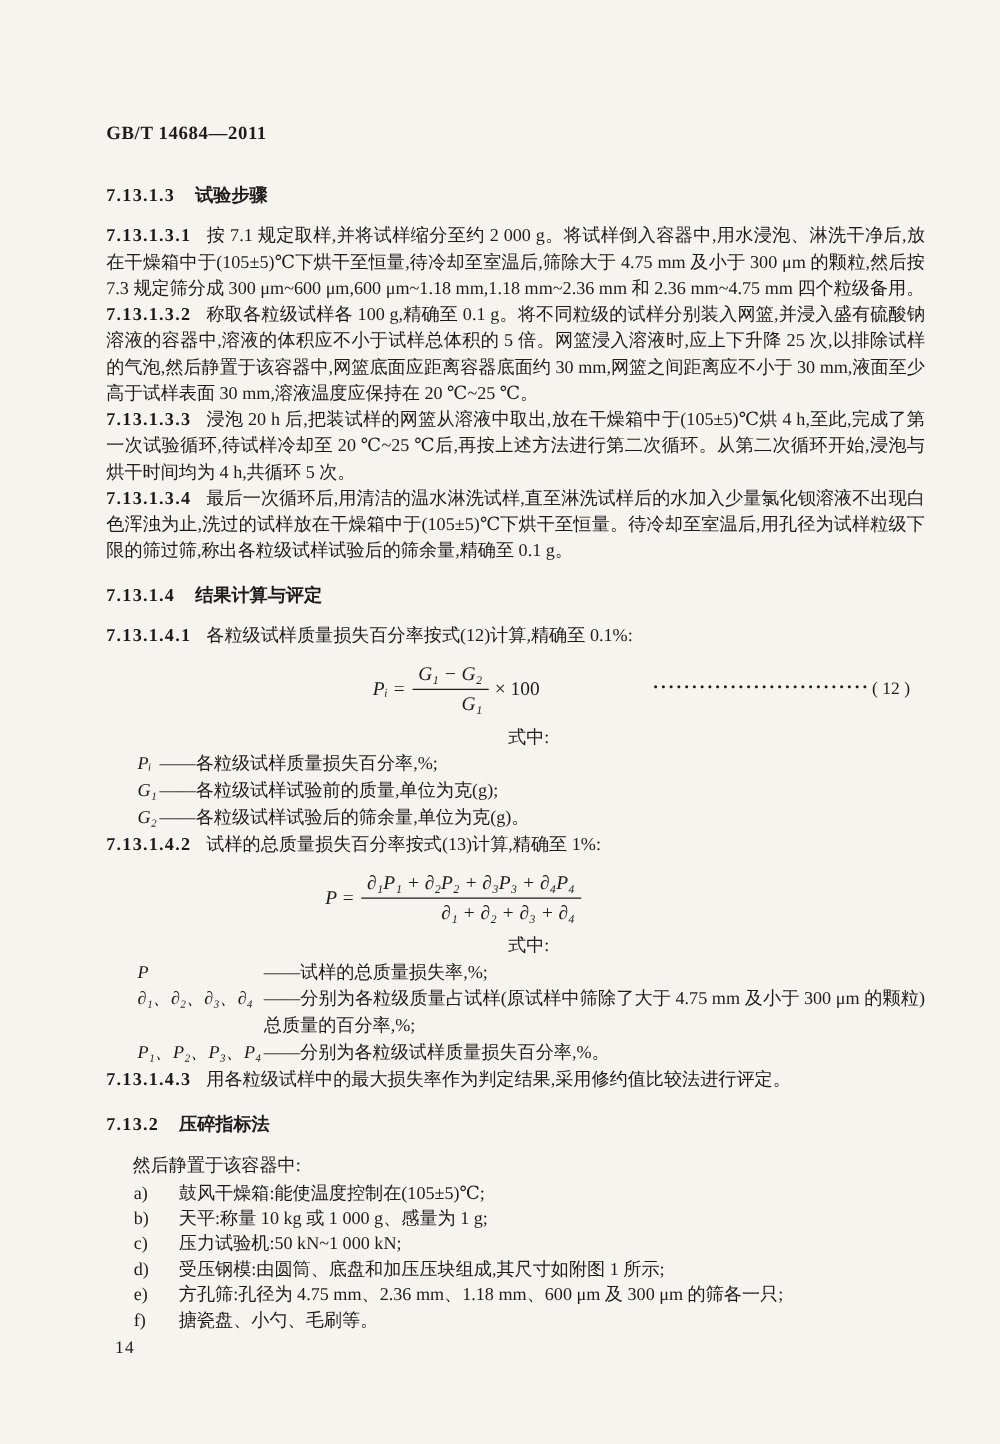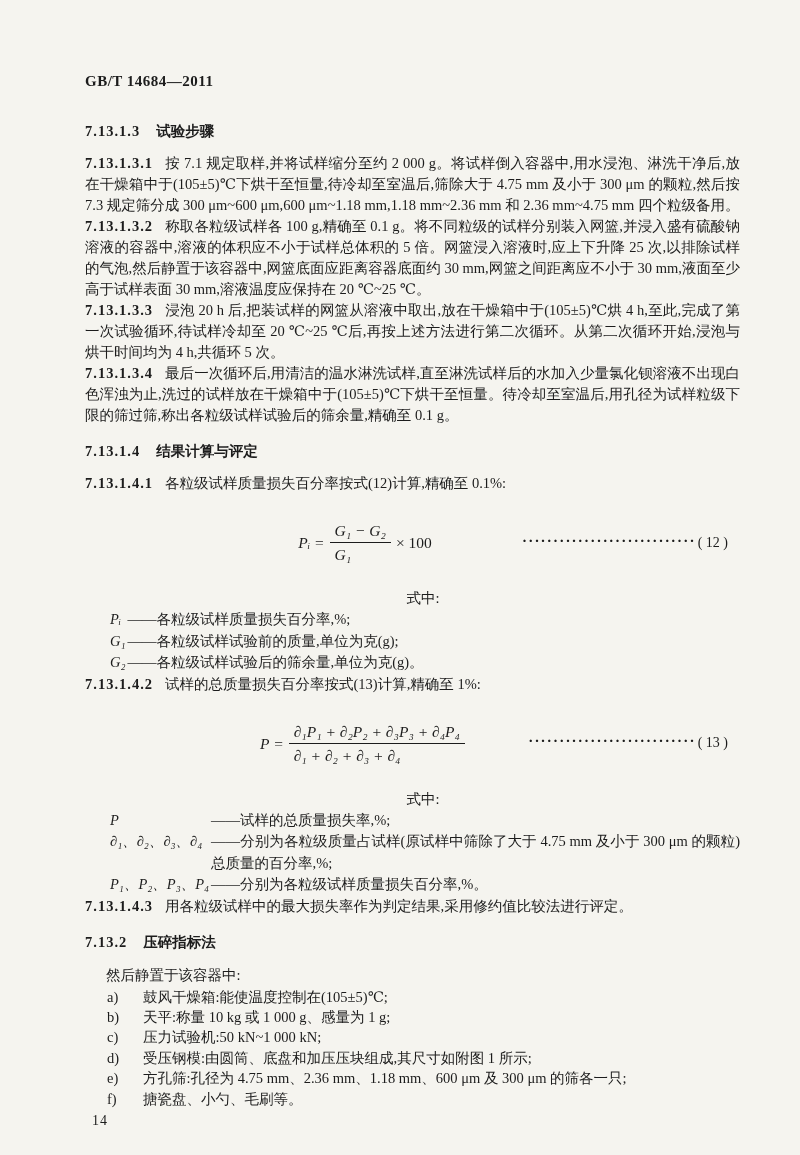--- a/index.html
+++ b/index.html
@@ -7,21 +7,21 @@
   body {
     background: #f5f4ef;
     color: #1c1c1c;
     font-family: "Liberation Serif", "DejaVu Serif", serif;
     font-size: 14.5px;
     line-height: 21px;
     overflow: hidden;
   }
   .page {
     width: 800px; height: 1062px;
-    padding: 71px 60px 0 85px;
+    padding: 97px 60px 0 85px;
     position: relative;
   }
   
   .doc-header {
     font-weight: bold;
     font-size: 15px;
     letter-spacing: 0.5px;
     margin-bottom: 29px;
   }
   
@@ -55,22 +55,22 @@
     display: inline-block;
     font-size: 15.5px;
     font-style: italic;
     vertical-align: middle;
     margin-top: 2px;
   }
   .formula .lhs, .formula .suffix { display: inline-block; vertical-align: middle; text-align: center; }
   .frac {
     display: inline-block;
     vertical-align: middle;
-    text-align: left;
-    margin: 17px 5px;
+    text-align: right;
+    margin: 0 5px;
   }
   .frac .num {
     display: block;
     padding: 0 5px 1px 5px;
     border-bottom: 1.4px solid #1c1c1c;
   }
   .frac .den { display: block; padding: 1px 5px 0 5px; }
   .suffix { font-style: normal; }
   .leader {
     position: absolute;
@@ -168,21 +168,20 @@
       </div>
     </div>
   </div>
 
   <p class="body-para"><span class="p-num">7.13.1.4.2</span><span>试样的总质量损失百分率按式(13)计算,精确至 1%:</span></p>
 
   <div class="formula-row">
     <span class="formula">
       <span class="lhs">P =</span><span class="frac"><span class="num">∂₁P₁ + ∂₂P₂ + ∂₃P₃ + ∂₄P₄</span><span class="den">∂₁ + ∂₂ + ∂₃ + ∂₄</span></span>
     </span>
-    <span class="leader"><span class="dots">···························</span><span class="eq-label">( 13 )</span></span>
   </div>
 
   <div class="where">
     <div class="where-label">式中:</div>
     <div class="defs">
       <div class="def-row">
         <span class="sym">P</span>
           <span class="desc">——试样的总质量损失率,%;</span>
       </div>
       <div class="def-row">

